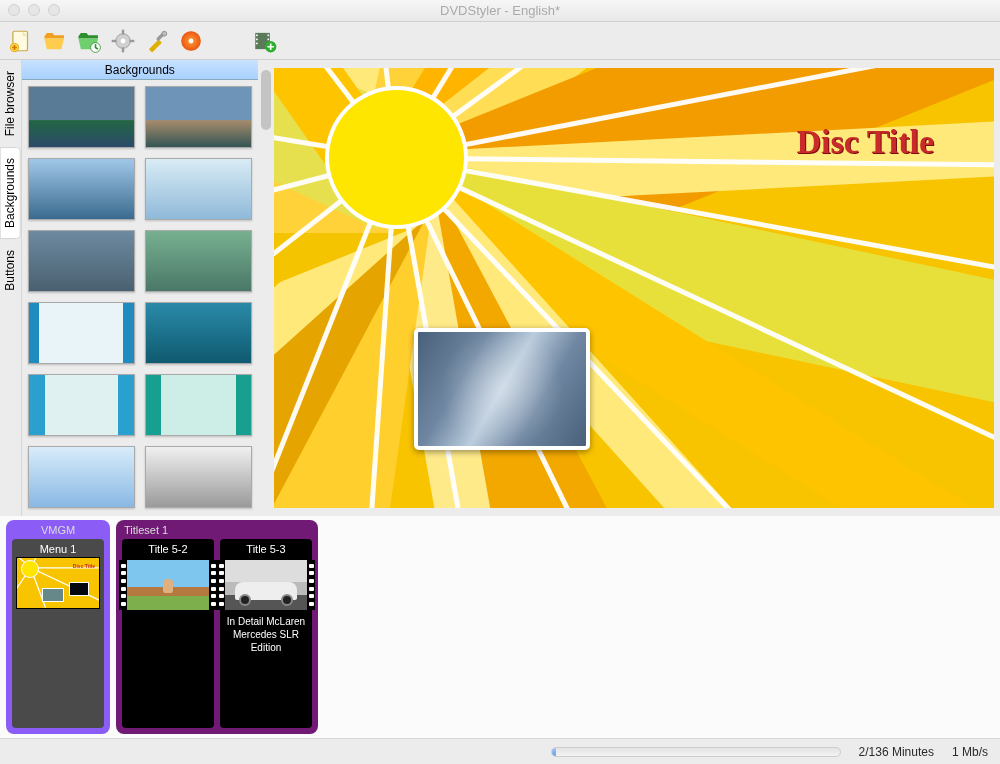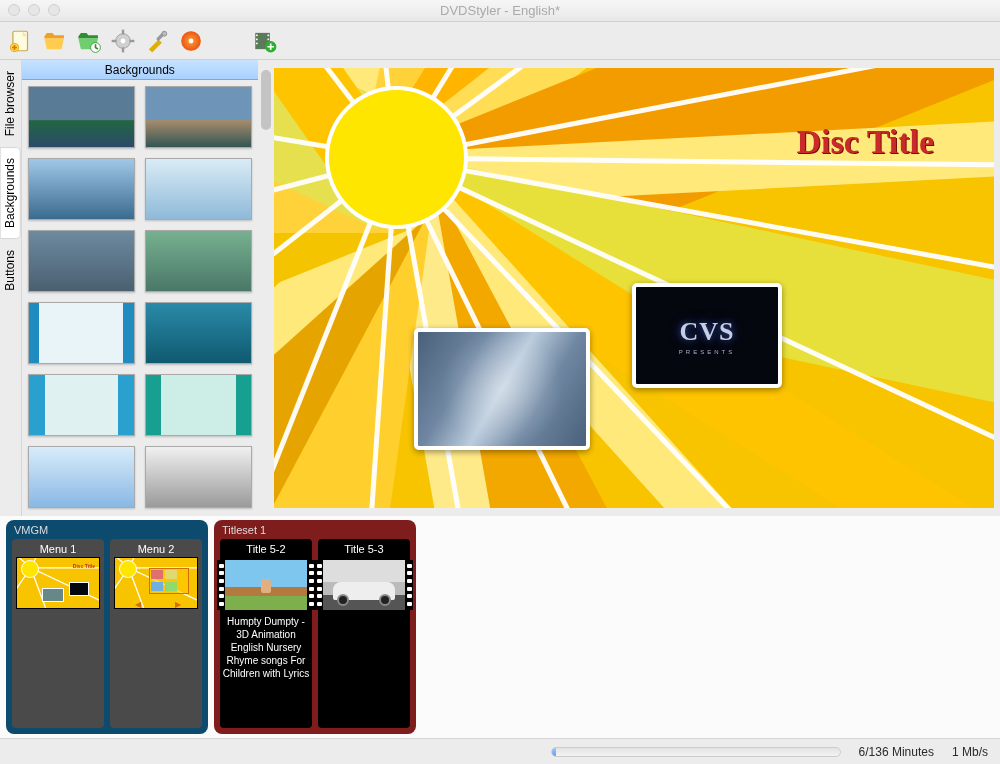--- a/index.html
+++ b/index.html
@@ -41,22 +41,22 @@
 .menu-thumb { position:absolute; border:4px solid #fff; border-radius:5px; box-shadow:0 2px 6px rgba(0,0,0,.4);}
 .mt1 { left:140px; top:260px; width:176px; height:122px; background:linear-gradient(120deg,#49607a 0%, #6f87a2 30%,#bcd 50%,#6f87a2 70%,#49607a 100%);}
 .mt1::after { content:""; position:absolute; inset:0; background:radial-gradient(circle at 50% 50%, rgba(255,255,255,.35) 0%, rgba(255,255,255,0) 60%);}
 .mt2 { left:358px; top:215px; width:150px; height:105px; background:#05070f; display:flex; flex-direction:column; align-items:center; justify-content:center;}
 .mt2 .cvs { font-family:"Times New Roman",serif; font-size:26px; letter-spacing:1px; color:#c8cde0; font-weight:bold; text-shadow:0 0 6px #26408b, 0 0 12px #1a2b6b;}
 .mt2 .presents { font-size:6px; letter-spacing:3px; color:#a7afc8; margin-top:2px;}
 
 
 .strip { height:222px; background:#fbfbfb; display:flex; padding:4px 6px; gap:6px; overflow:hidden;}
 .group { border-radius:8px; padding:4px 6px 6px 6px; display:flex; flex-direction:column; }
-.group.vmgm { background:#0c4a6e; }
-.group.titleset { background:#7f1d1d; }
+.group.vmgm { background:#8b5cf6;text-align:center; }
+.group.titleset { background:#701a75; }
 .group-title { font-size:11px; color:#ddd; padding:0 2px 3px 2px;}
 .group-row { display:flex; gap:6px; flex:1;}
 .card { width:92px; border-radius:4px; display:flex; flex-direction:column; align-items:center; }
 .card.menu { background:#4a4a4a; }
 .card.title { background:#000; }
 .card .label { color:#fff; font-size:11px; margin:4px 0 2px;}
 .card .preview { width:84px; height:52px; background:#222; border:1px solid #000; position:relative;}
 .card.title .preview { margin-top:2px;}
 .sprocket { position:absolute; top:0; bottom:0; width:8px; background:#000; display:flex; flex-direction:column; justify-content:space-around; padding:2px 0;}
 .sprocket.left{left:-8px;} .sprocket.right{right:-8px;}
@@ -225,24 +225,20 @@
             <line x1="122" y1="90" x2="80" y2="700"></line>
             <line x1="122" y1="90" x2="-120" y2="700"></line>
             <line x1="122" y1="90" x2="-300" y2="420"></line>
             <line x1="122" y1="90" x2="-300" y2="200"></line>
             <line x1="122" y1="90" x2="-300" y2="20"></line>
           </g>
         </svg>
         <div class="sun"></div>
         <div class="disc-title">Disc Title</div>
         <div class="menu-thumb mt1"></div>
-        <div class="menu-thumb mt2">
-          <div class="cvs">CVS</div>
-          <div class="presents">PRESENTS</div>
-        </div>
       </div>
     </div>
   </div>
 </div>
 
 <div class="strip">
 
   <div class="group vmgm">
     <div class="group-title">VMGM</div>
     <div class="group-row">
@@ -258,43 +254,20 @@
                 <line x1="14" y1="10" x2="40" y2="80"></line>
                 <line x1="14" y1="10" x2="-20" y2="60"></line>
               </g>
             </svg>
           <div style="position:absolute;left:4px;top:2px;width:18px;height:18px;border-radius:50%;background:#ffe600;border:1px solid #fff"></div>
           <div style="position:absolute;left:25px;top:30px;width:22px;height:14px;background:#688;border:1px solid #fff"></div>
           <div style="position:absolute;left:52px;top:24px;width:20px;height:14px;background:#05070f;border:1px solid #fff"></div>
           <div style="position:absolute;right:4px;top:5px;font-size:5px;color:#c92a2a;font-weight:bold">Disc Title</div>
         </div>
       </div>
-      <div class="card menu">
-        <div class="label">Menu 2</div>
-        <div class="preview" style="background:#f8c400;position:relative;overflow:hidden">
-          <svg viewBox="0 0 84 52" style="position:absolute;inset:0">
-              <g stroke="#fff" stroke-width="1.3">
-                <line x1="14" y1="10" x2="-20" y2="-20"></line>
-                <line x1="14" y1="10" x2="30" y2="-20"></line>
-                <line x1="14" y1="10" x2="120" y2="10"></line>
-                <line x1="14" y1="10" x2="120" y2="60"></line>
-                <line x1="14" y1="10" x2="40" y2="80"></line>
-                <line x1="14" y1="10" x2="-20" y2="60"></line>
-              </g>
-            </svg>
-          <div style="position:absolute;left:4px;top:2px;width:18px;height:18px;border-radius:50%;background:#ffe600;border:1px solid #fff"></div>
-          <div style="position:absolute;left:34px;top:10px;width:40px;height:26px;border:1px solid #d07000;background:rgba(255,200,0,.6)"></div>
-          <div style="position:absolute;left:36px;top:12px;width:12px;height:9px;background:#e07070"></div>
-          <div style="position:absolute;left:50px;top:12px;width:12px;height:9px;background:#e0d870"></div>
-          <div style="position:absolute;left:36px;top:24px;width:12px;height:9px;background:#70b0e0"></div>
-          <div style="position:absolute;left:50px;top:24px;width:12px;height:9px;background:#90d870"></div>
-          <div style="position:absolute;left:20px;top:42px;width:6px;height:6px;color:#d07000;font-size:8px">◀</div>
-          <div style="position:absolute;left:60px;top:42px;width:6px;height:6px;color:#d07000;font-size:8px">▶</div>
-        </div>
-      </div>
     </div>
   </div>
 
   <div class="group titleset">
     <div class="group-title">Titleset 1</div>
     <div class="group-row">
 
 
       <div class="card title">
         <div class="label">Title 5-2</div>
@@ -310,21 +283,20 @@
           <div class="sprocket right">
               <i></i>
               <i></i>
               <i></i>
               <i></i>
               <i></i>
               <i></i>
             </div>
           <div style="position:absolute;left:50%;top:38%;width:10px;height:14px;background:#e0b080;border-radius:4px 4px 2px 2px;transform:translateX(-50%)"></div>
         </div>
-        <div class="caption">Humpty Dumpty - 3D Animation English Nursery Rhyme songs For Children with Lyrics</div>
       </div>
 
       <div class="card title">
         <div class="label">Title 5-3</div>
         <div class="preview" style="background:linear-gradient(#ddd 0 45%,#bbb 45% 70%,#555 70%)">
           <div class="sprocket left">
               <i></i>
               <i></i>
               <i></i>
               <i></i>
@@ -336,24 +308,25 @@
               <i></i>
               <i></i>
               <i></i>
               <i></i>
               <i></i>
             </div>
           <div style="position:absolute;left:10px;right:10px;top:22px;height:18px;background:#eee;border-radius:8px 8px 2px 2px"></div>
           <div style="position:absolute;left:14px;bottom:4px;width:12px;height:12px;border-radius:50%;background:#222;border:2px solid #888"></div>
           <div style="position:absolute;right:14px;bottom:4px;width:12px;height:12px;border-radius:50%;background:#222;border:2px solid #888"></div>
         </div>
+        <div class="caption">In Detail McLaren Mercedes SLR Edition</div>
       </div>
     </div>
   </div>
 </div>
 
 <div class="status">
   <div class="progress">
       <div class="fill"></div>
     </div>
-  <span>6/136 Minutes</span>
+  <span>2/136 Minutes</span>
   <span>1 Mb/s</span>
 </div>
 
 </body></html>

